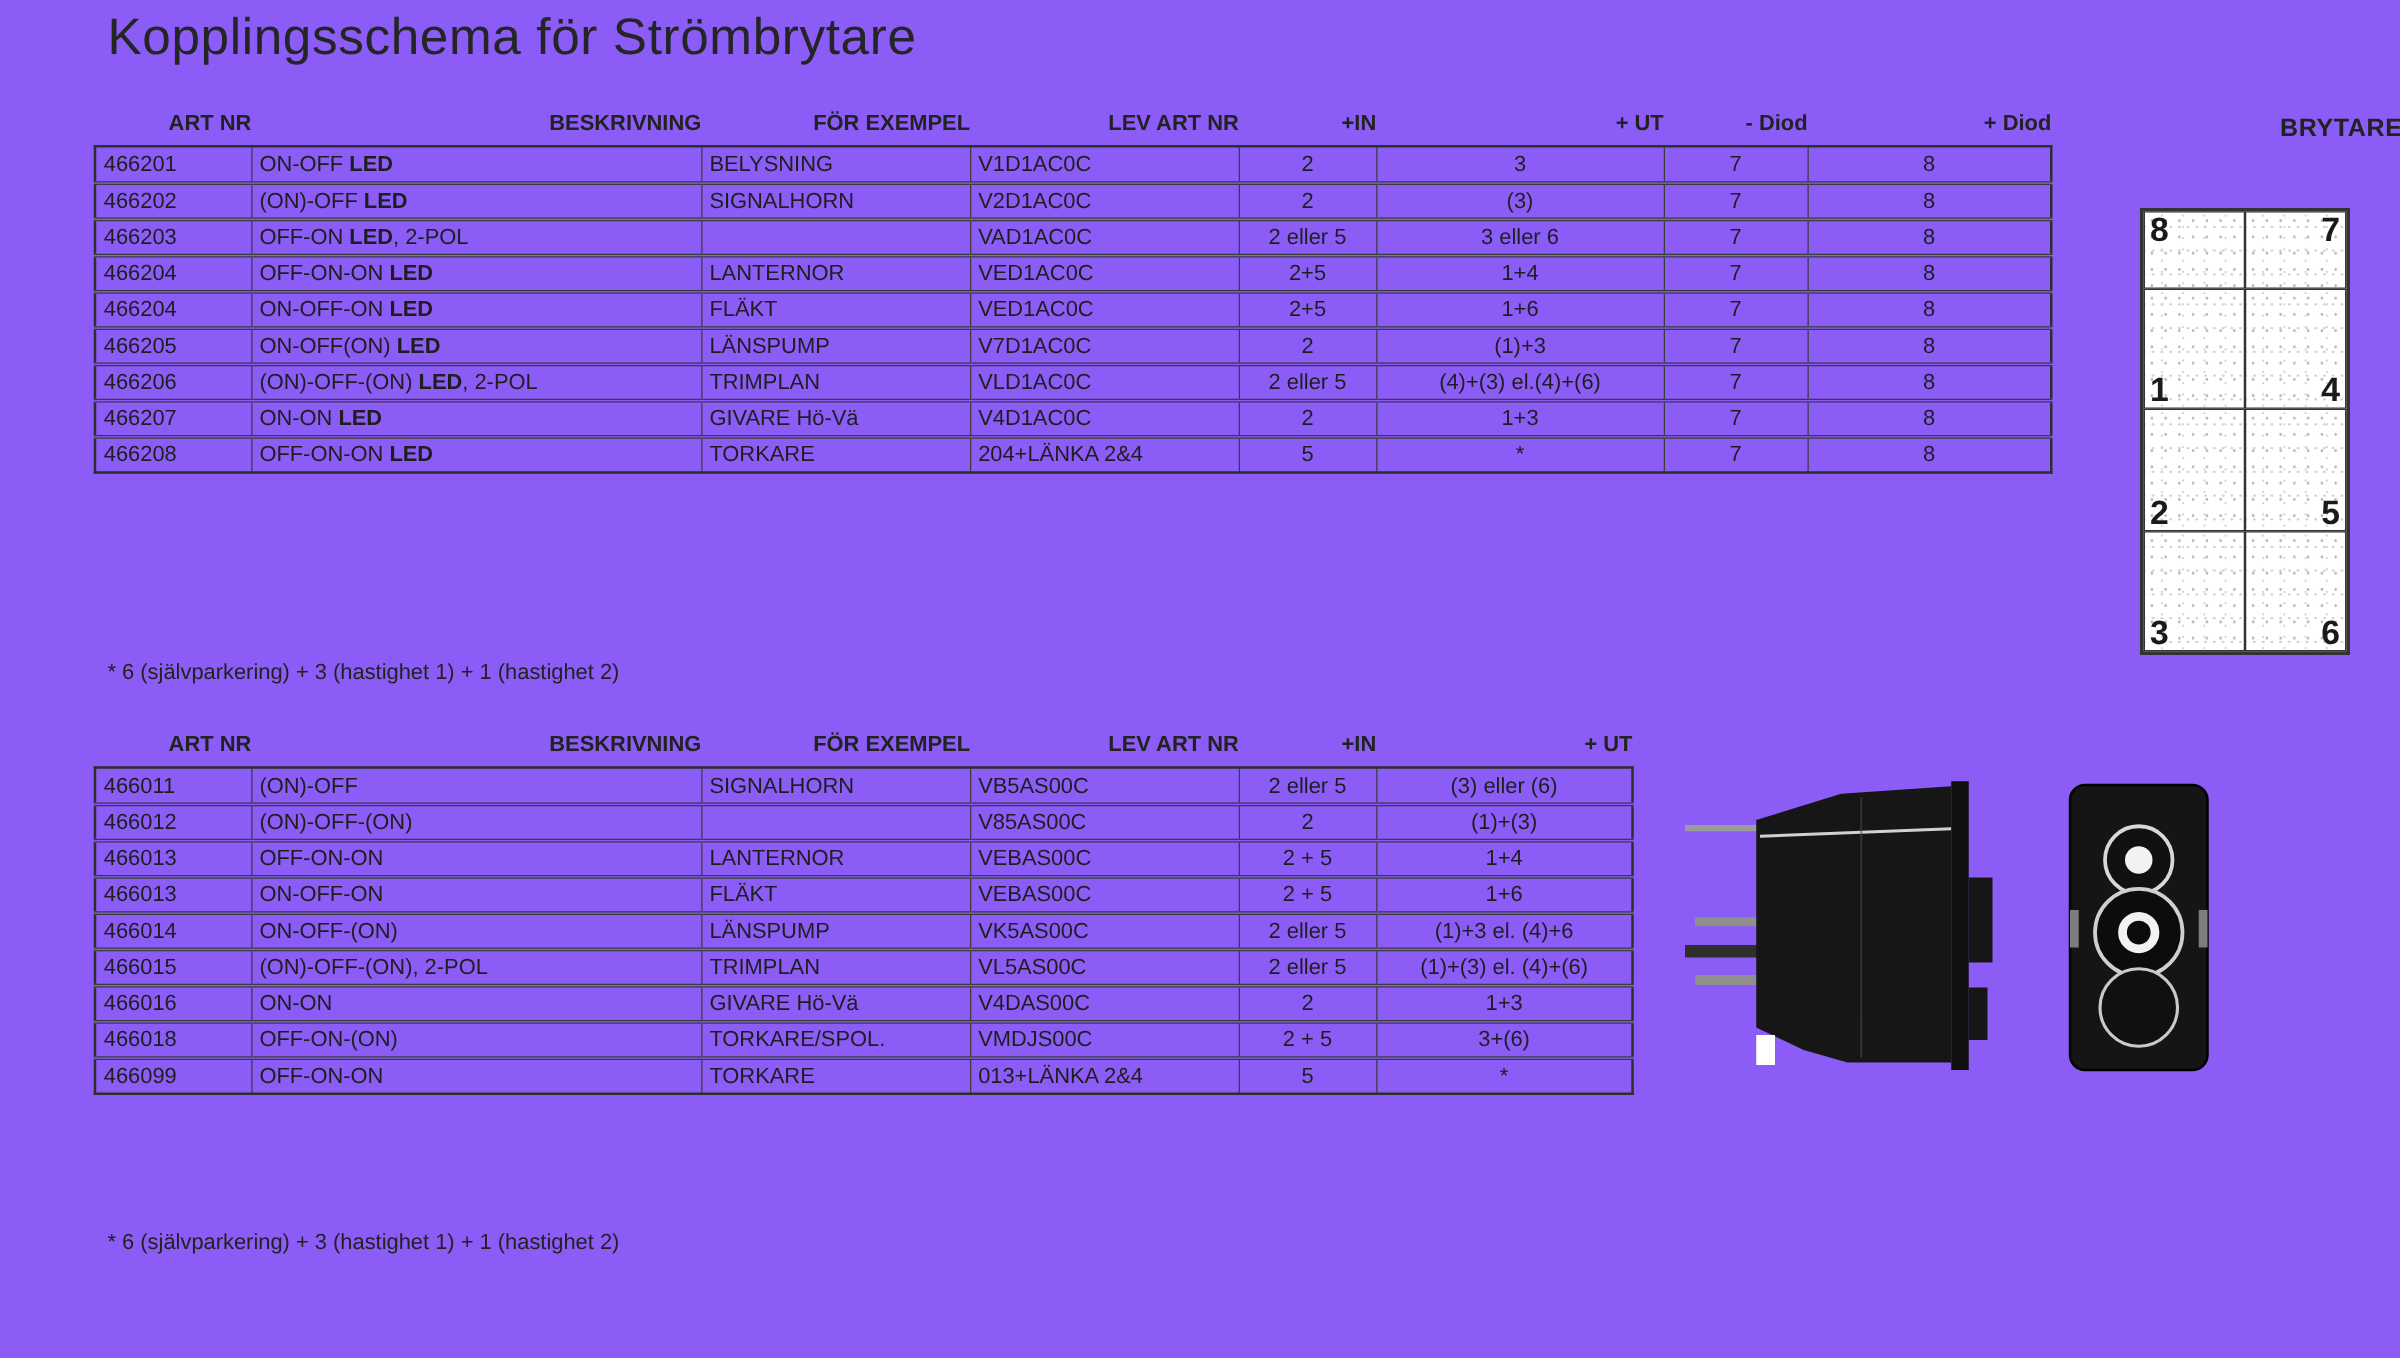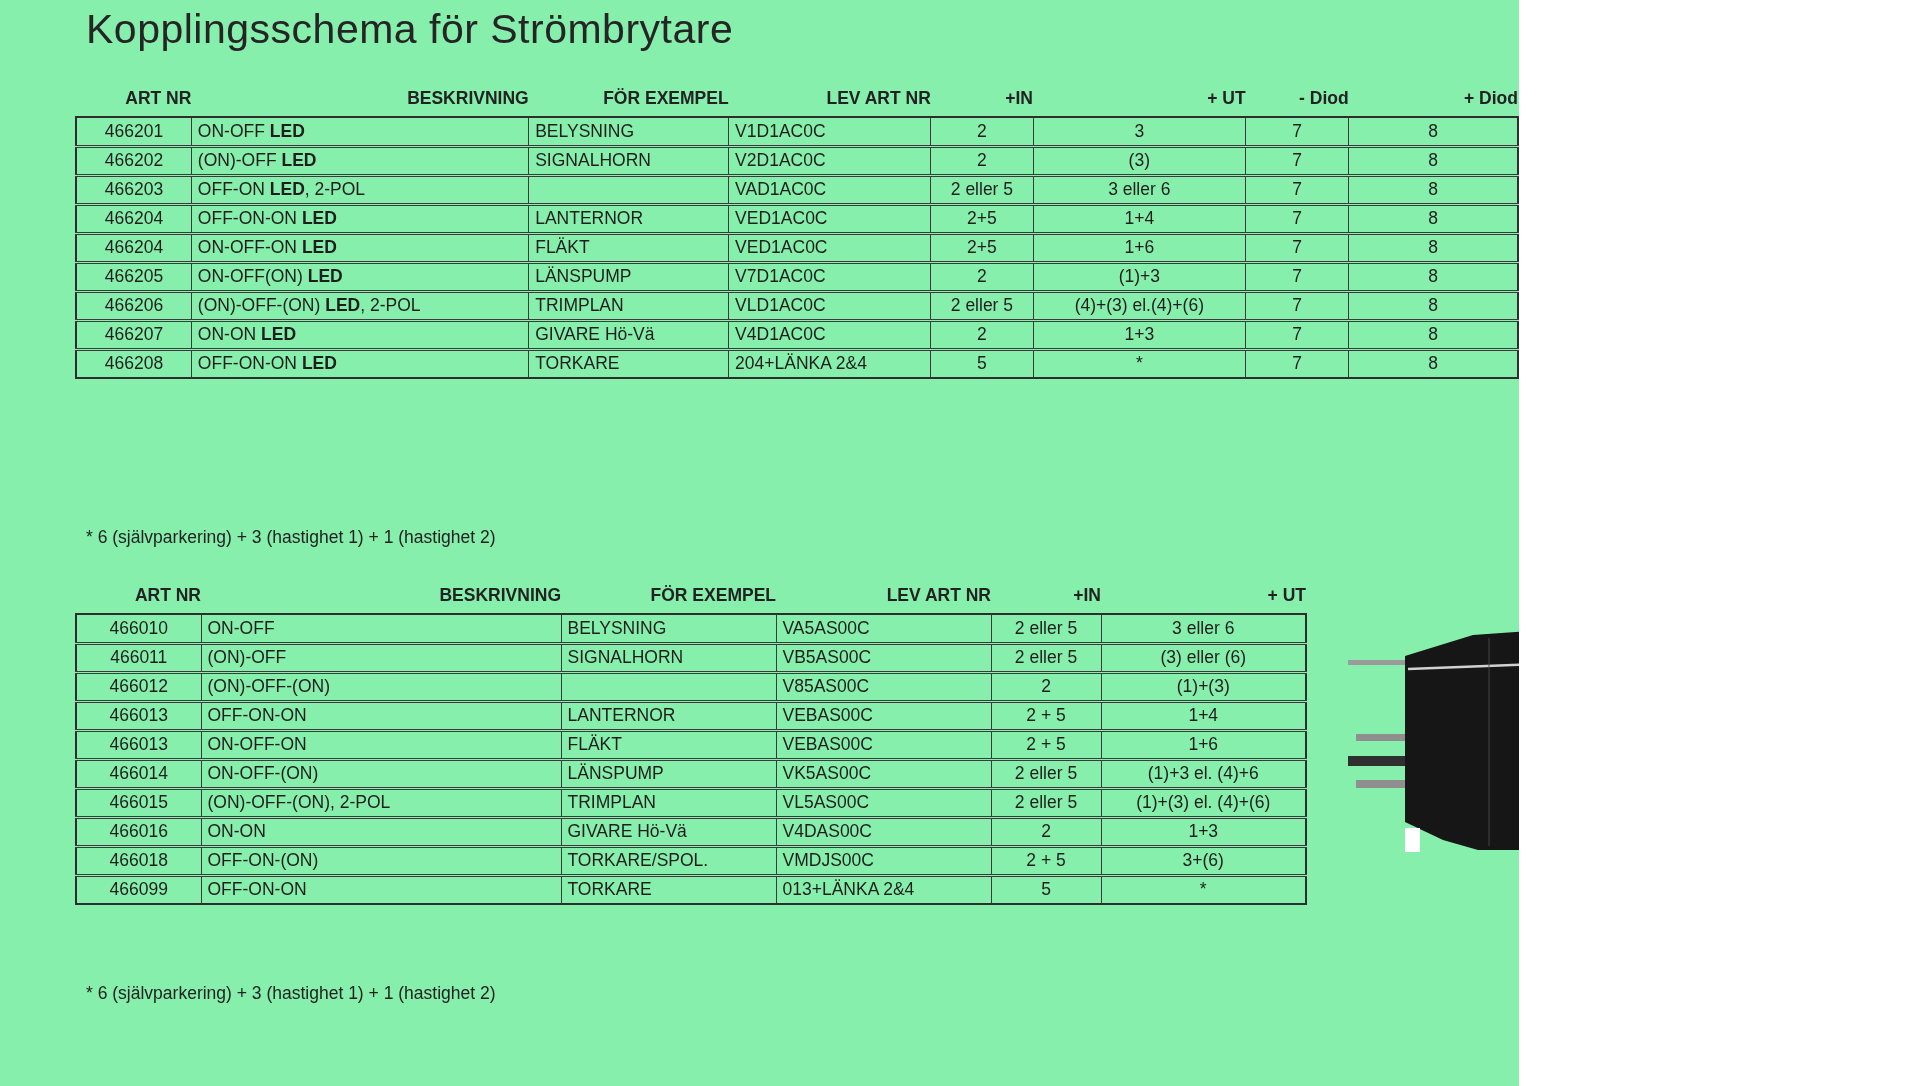--- a/index.html
+++ b/index.html
@@ -1,35 +1,35 @@
 <!DOCTYPE html>
 <html><head>
 <meta charset="utf-8">
 <style>
   * { box-sizing: border-box; }
   html,body { margin:0; padding:0; background:#ffffff; }
   body { font-family:"Liberation Sans", sans-serif; color:#1c1c1c; }
-  .page { position:relative; width:1519px; height:1086px; background:#86efac; overflow:hidden; }
+  .page { position:relative; width:1920px; height:1086px; background:#8b5cf6; overflow:hidden; }
 
   .title { position:absolute; left:86px; top:6px; margin:0; font-size:41px; font-weight:400;
            letter-spacing:0.5px; color:#252525; white-space:nowrap; }
 
   .tbl-wrap { position:absolute; }
   .t1 { left:75px; top:88px; }
   .t2 { left:75px; top:585px; }
 
   table.dtable { border-collapse:collapse; table-layout:fixed; }
   .dtable th { border:none; font-weight:bold; font-size:17.5px; text-align:right;
                padding:0 0 7px 6px; vertical-align:bottom; white-space:nowrap; color:#222; }
   .dtable th.center { text-align:right; padding-left:0; }
   .dtable tbody { border:2px solid #2e2e2e; }
   .dtable td { border:1px solid #3b3b3b; font-size:17.5px; height:29px; padding:0 6px;
                white-space:nowrap; overflow:hidden; color:#1e1e1e; }
   .dtable tbody tr:not(:first-child) td { border-top:3px double #3b3b3b; }
-  .dtable td.c0 { text-align:center; }
+  .dtable td.c0 { text-align:left; }
   .t1 td.c4, .t1 td.c5, .t1 td.c6, .t1 td.c7,
   .t2 td.c4, .t2 td.c5 { text-align:center; padding:0 2px; }
 
   .note-row { position:absolute; left:86px; top:455px; font-size:18px; white-space:nowrap; }
   .note-row .led-def { display:inline-block; width:474px; }
   .footnote { position:absolute; left:86px; font-size:17.5px; white-space:nowrap; color:#222; }
   .fn1 { top:527px; }
   .fn2 { top:983px; }
 
   .brytare-label { position:absolute; left:1824px; top:92px; font-size:20px; font-weight:bold;
@@ -198,28 +198,20 @@
           <th>ART NR</th>
           <th>BESKRIVNING</th>
           <th>FÖR EXEMPEL</th>
           <th>LEV ART NR</th>
           <th class="center">+IN</th>
           <th class="center">+ UT</th>
         </tr>
       </thead>
       <tbody id="t2-body">
           <tr>
-            <td class="c0">466010</td>
-            <td class="c1">ON-OFF</td>
-            <td class="c2">BELYSNING</td>
-            <td class="c3">VA5AS00C</td>
-            <td class="c4">2 eller 5</td>
-            <td class="c5">3 eller 6</td>
-          </tr>
-          <tr>
             <td class="c0">466011</td>
             <td class="c1">(ON)-OFF</td>
             <td class="c2">SIGNALHORN</td>
             <td class="c3">VB5AS00C</td>
             <td class="c4">2 eller 5</td>
             <td class="c5">(3) eller (6)</td>
           </tr>
           <tr>
             <td class="c0">466012</td>
             <td class="c1">(ON)-OFF-(ON)</td>

